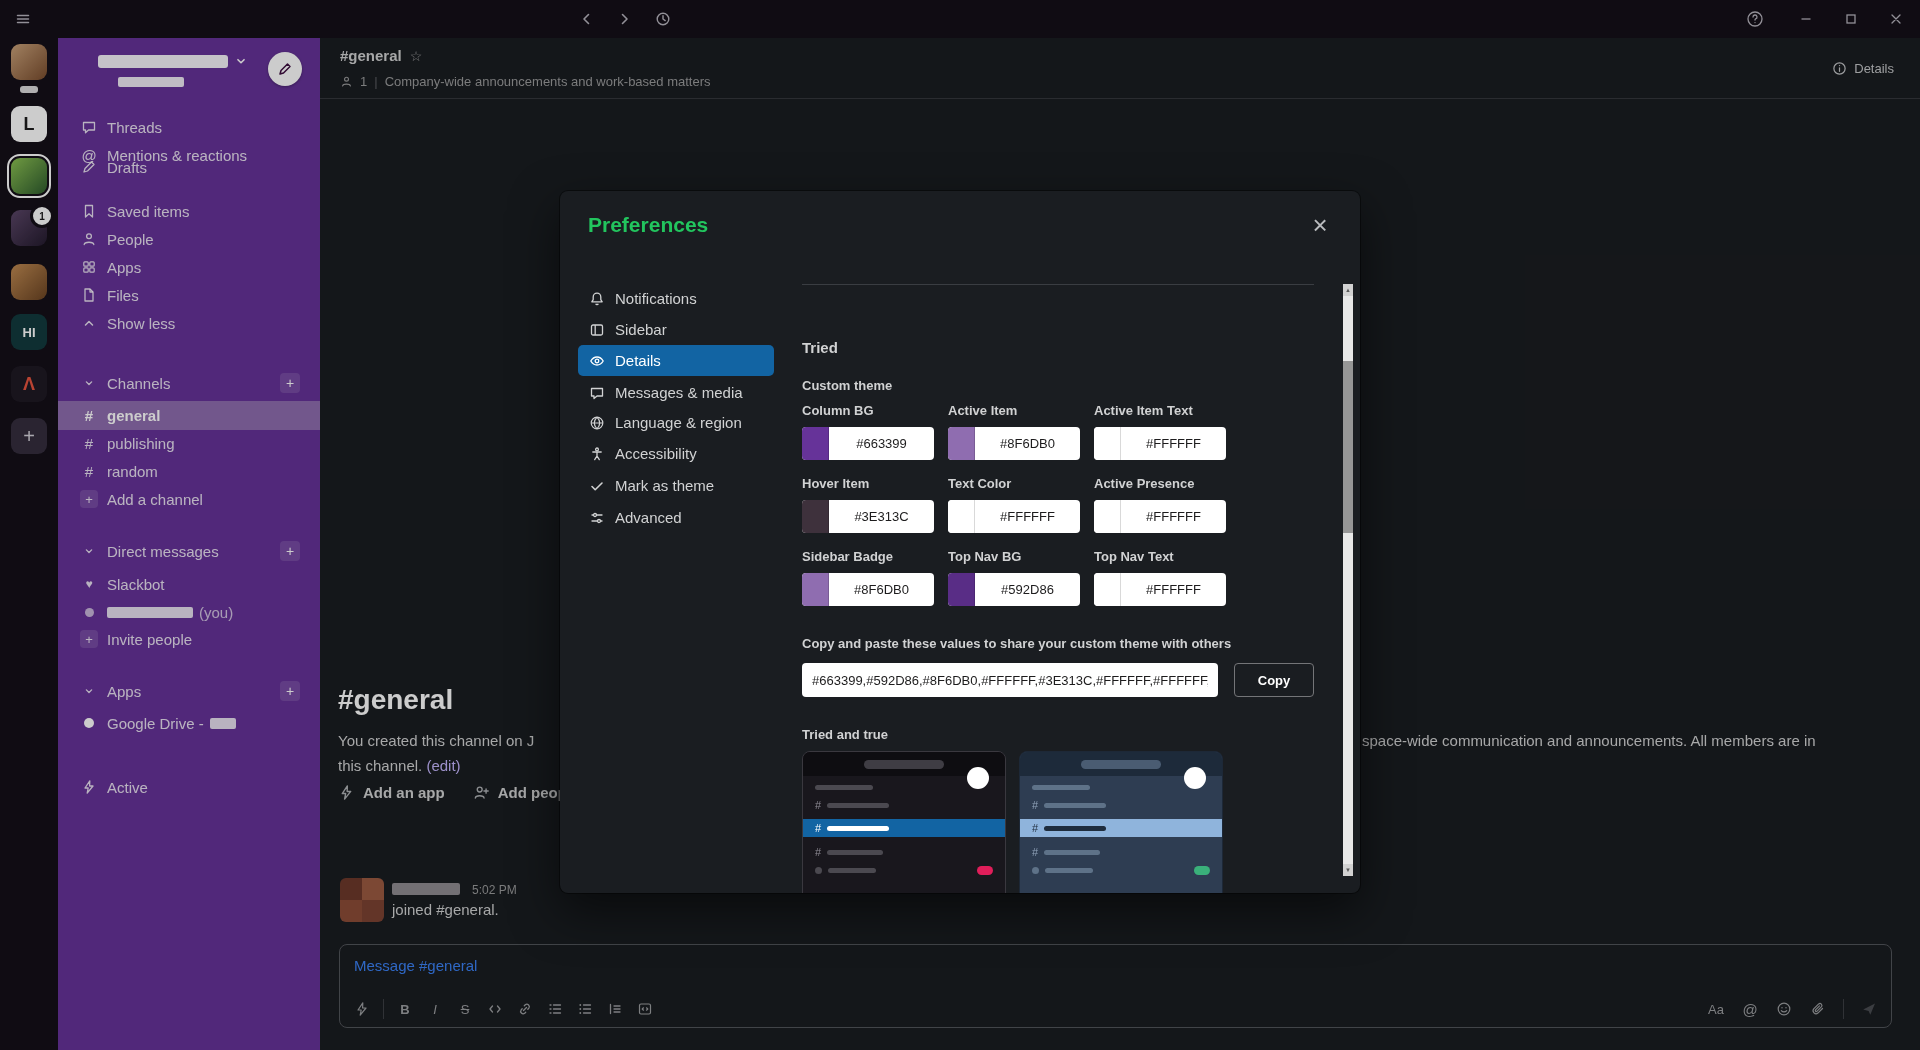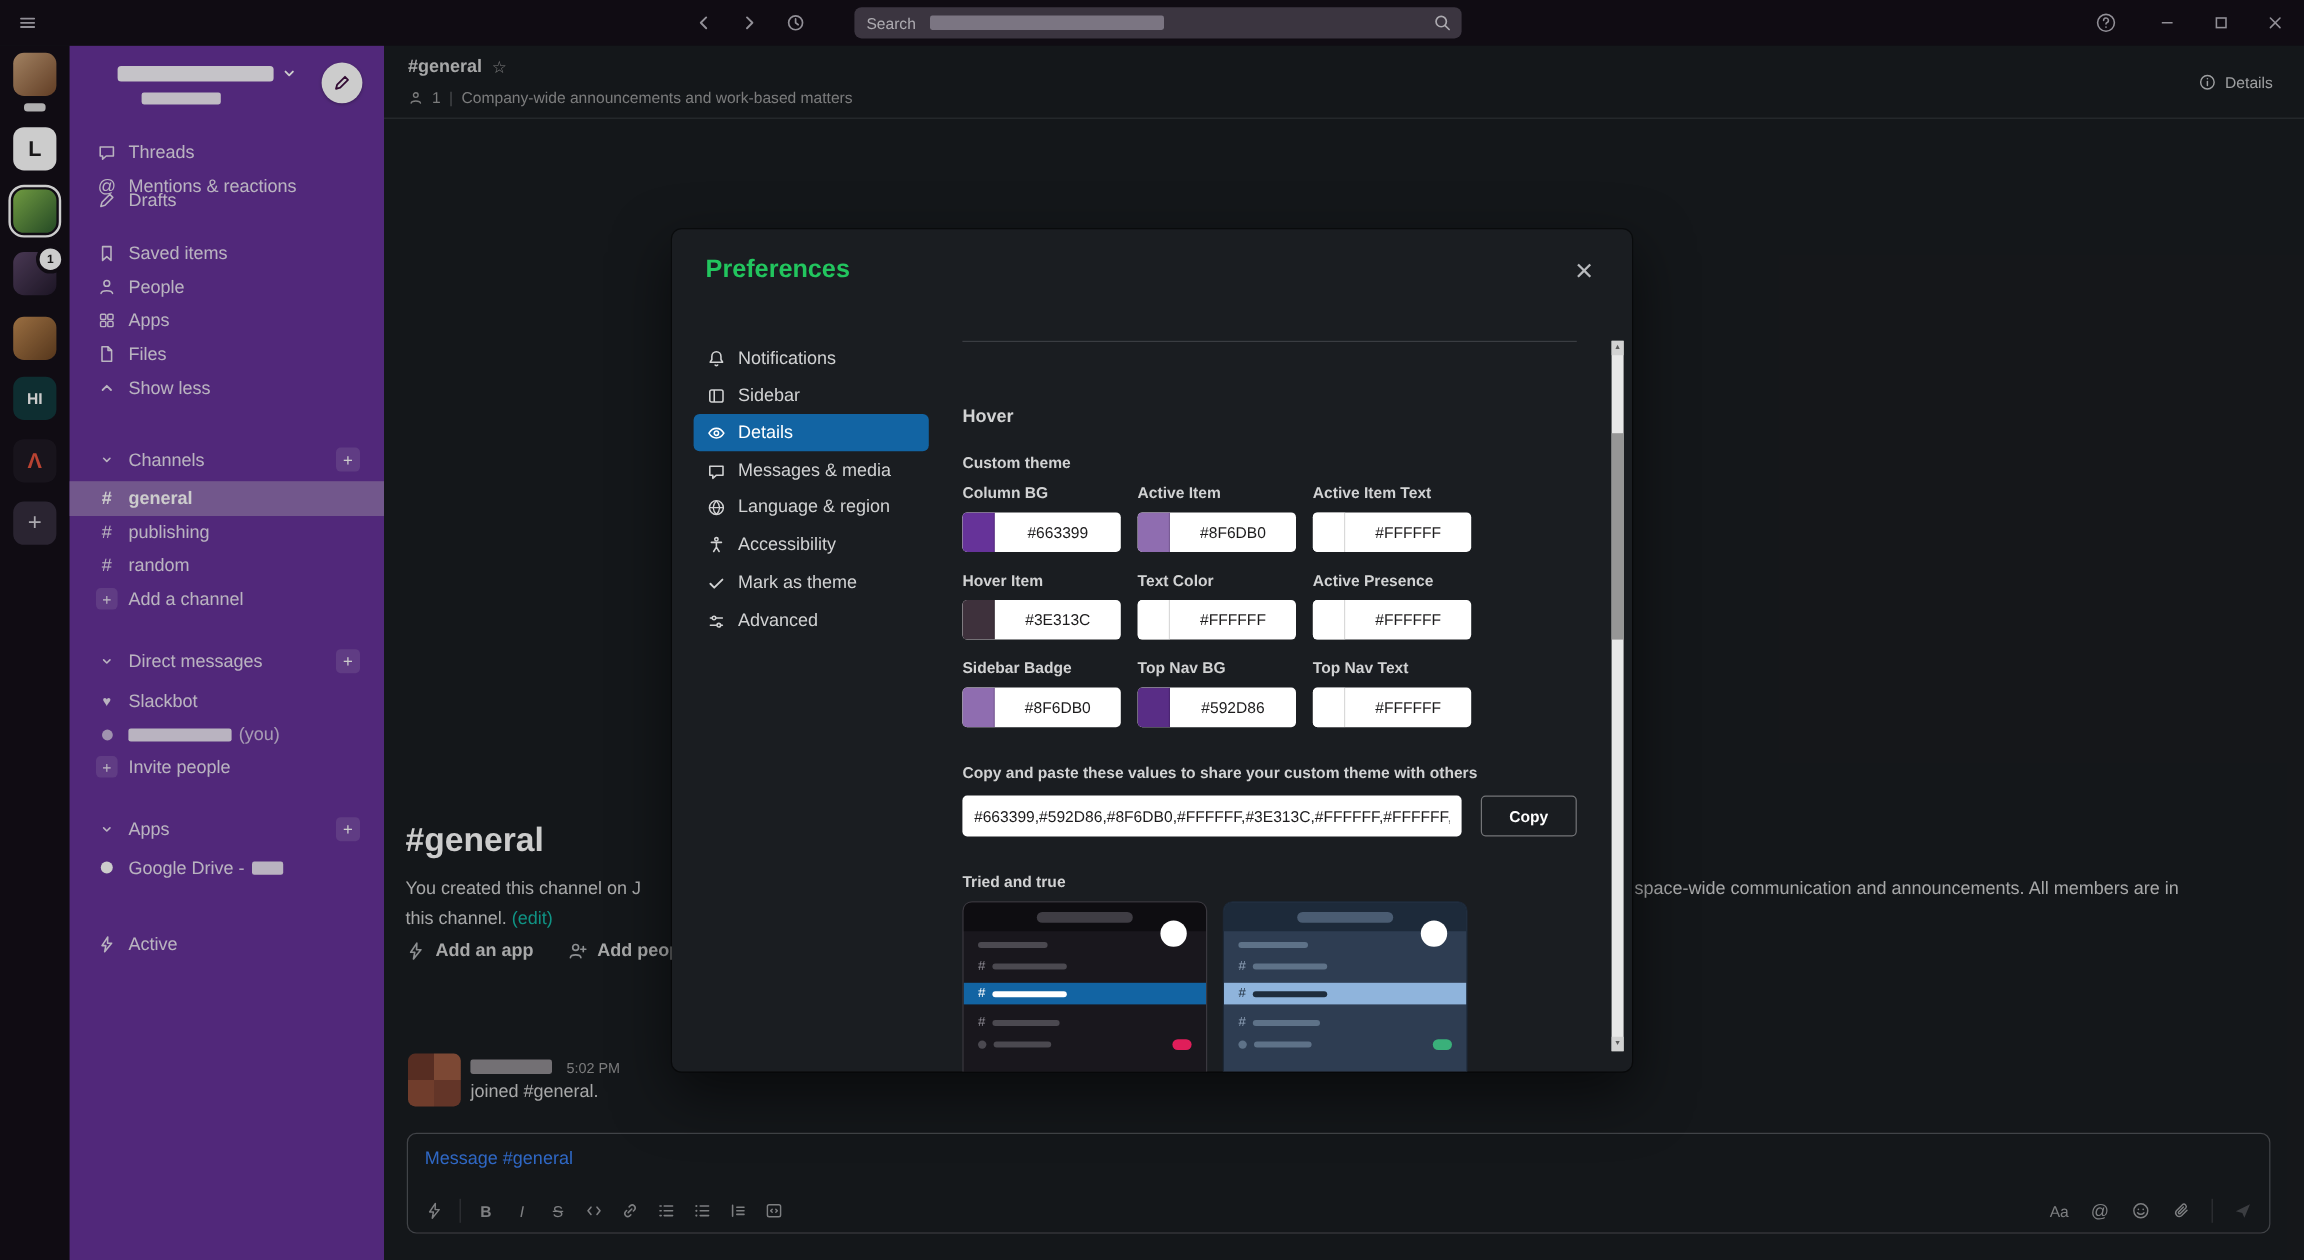--- a/index.html
+++ b/index.html
@@ -39,21 +39,21 @@
            color:#3f0e40;display:flex;align-items:center;justify-content:center;box-shadow:0 1px 3px rgba(0,0,0,.3);}
 
   
   .main{position:absolute;left:320px;top:38px;width:1600px;height:1012px;background:#1a1d21;}
   .ch-header{position:absolute;left:0;top:0;width:1600px;height:60px;border-bottom:1px solid #35383c;background:#1a1d21;}
   .ch-title{position:absolute;left:20px;top:9px;font-size:15px;font-weight:bold;color:#d1d2d3;display:flex;gap:8px;align-items:center;}
   .ch-meta{position:absolute;left:20px;top:36px;display:flex;align-items:center;gap:7px;font-size:13px;color:#9a9b9c;}
   .details{position:absolute;right:26px;top:0;height:60px;display:flex;align-items:center;gap:7px;font-size:13px;color:#c5c7c9;}
   .intro-title{position:absolute;left:18px;top:646px;font-size:28px;font-weight:bold;color:#fff;}
   .intro-p{position:absolute;font-size:15px;color:#d1d2d3;}
-  .link{color:#14b8a6;}
+  .link{color:#c4b5fd;}
   .intro-btns{position:absolute;left:18px;top:746px;display:flex;gap:28px;}
   .intro-btn{display:flex;align-items:center;gap:8px;font-size:15px;font-weight:bold;color:#d1d2d3;}
   .avatar{position:absolute;left:20px;top:840px;width:44px;height:44px;border-radius:6px;
           background:conic-gradient(from 0deg at 50% 50%,#9c5a41 0 25%,#7c4333 0 50%,#8d4d38 0 75%,#6d392b 0);}
   .msg-time{position:absolute;left:152px;top:845px;font-size:12px;color:#9a9b9c;}
   .msg-text{position:absolute;left:72px;top:863px;font-size:15px;color:#d1d2d3;}
 
   .composer{position:absolute;left:19px;top:906px;width:1553px;height:84px;border:1px solid #52555a;border-radius:8px;
             background:#1a1d21;box-sizing:border-box;}
   .composer-ph{position:absolute;left:14px;top:12px;font-size:15px;color:#3b82f6;}
@@ -127,30 +127,20 @@
           <path d="M6.5 3.5L11 8l-4.5 4.5"></path>
         </svg>
     </div>
     <div class="tb-btn" style="left:648px">
       <svg class="ic" viewBox="0 0 16 16" stroke="currentColor" fill="none" stroke-width="1.4" stroke-linecap="round">
           <circle cx="8" cy="8" r="5.8"></circle>
           <path d="M8 4.8V8l2.2 1.6"></path>
         </svg>
     </div>
 
-    <div class="searchbar">
-      <span>Search</span>
-      <span class="redact" style="width:195px;height:12px"></span>
-      <span class="search-ic">
-        <svg class="ic" viewBox="0 0 16 16" stroke="currentColor" fill="none" stroke-width="1.4" stroke-linecap="round">
-            <circle cx="7" cy="7" r="4.3"></circle>
-            <path d="M10.3 10.3L13.6 13.6"></path>
-          </svg>
-      </span>
-    </div>
 
     <div class="tb-btn" style="left:1740px">
       <svg width="18" height="18" viewBox="0 0 18 18" stroke="currentColor" fill="none" stroke-width="1.3">
           <circle cx="9" cy="9" r="7"></circle>
           <path d="M7 7a2 2 0 1 1 2.6 1.9c-.5.2-.6.6-.6 1.1" stroke-linecap="round"></path>
           <circle cx="9" cy="12.6" r=".7" fill="currentColor" stroke="none"></circle>
         </svg>
     </div>
     <div class="tb-btn" style="left:1791px">
       <svg class="ic" viewBox="0 0 16 16" stroke="currentColor" stroke-width="1.3">
@@ -566,21 +556,21 @@
           <svg class="ic" viewBox="0 0 16 16" stroke="currentColor" fill="none" stroke-width="1.3" stroke-linecap="round">
             <path d="M3 5h10M3 11h10"></path>
             <circle cx="6" cy="5" r="1.5" fill="#1a1d21"></circle>
             <circle cx="10" cy="11" r="1.5" fill="#1a1d21"></circle>
           </svg>
         </span>
       <span>Advanced</span>
     </div>
 
     <div class="topline"></div>
-    <div class="abs hd15" style="left:242px;top:148px">Hover</div>
+    <div class="abs hd15" style="left:242px;top:148px">Tried</div>
     <div class="abs hd13" style="left:242px;top:187px">Custom theme</div>
 
     <div class="cfield" style="left:242px;top:212px">
       <span class="flabel">Column BG</span>
       <div class="swbox">
           <span class="sw" style="background: rgb(102, 51, 153);"></span>
           <span class="hex">#663399</span>
         </div>
     </div>
     <div class="cfield" style="left:388px;top:212px">

